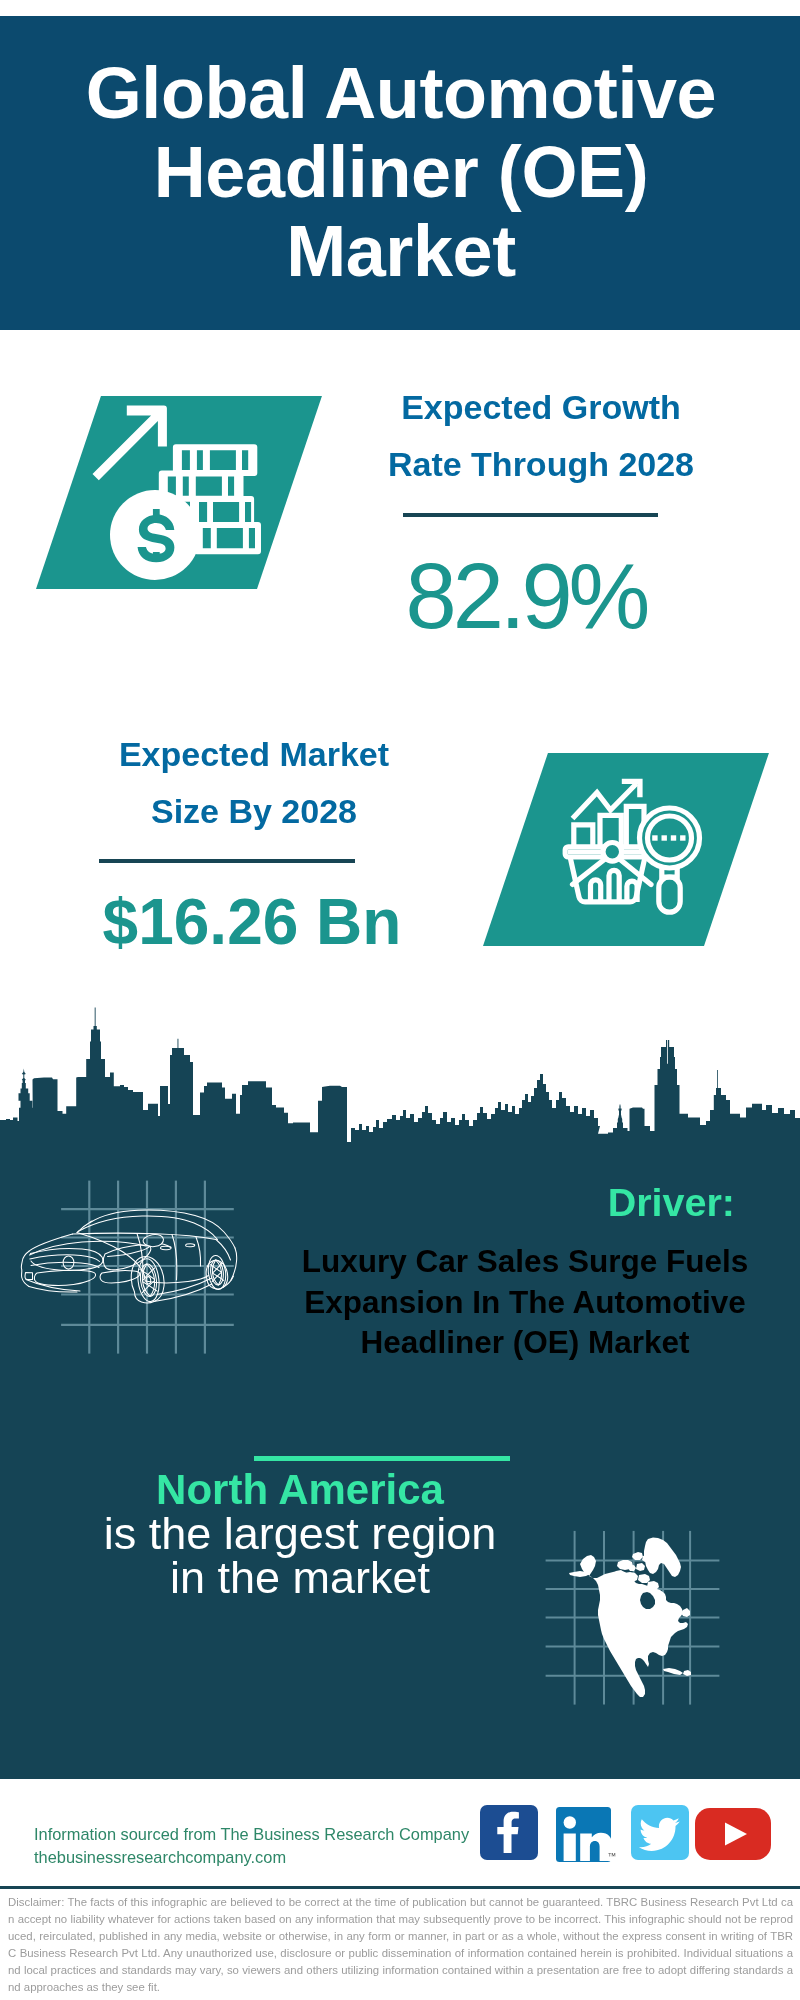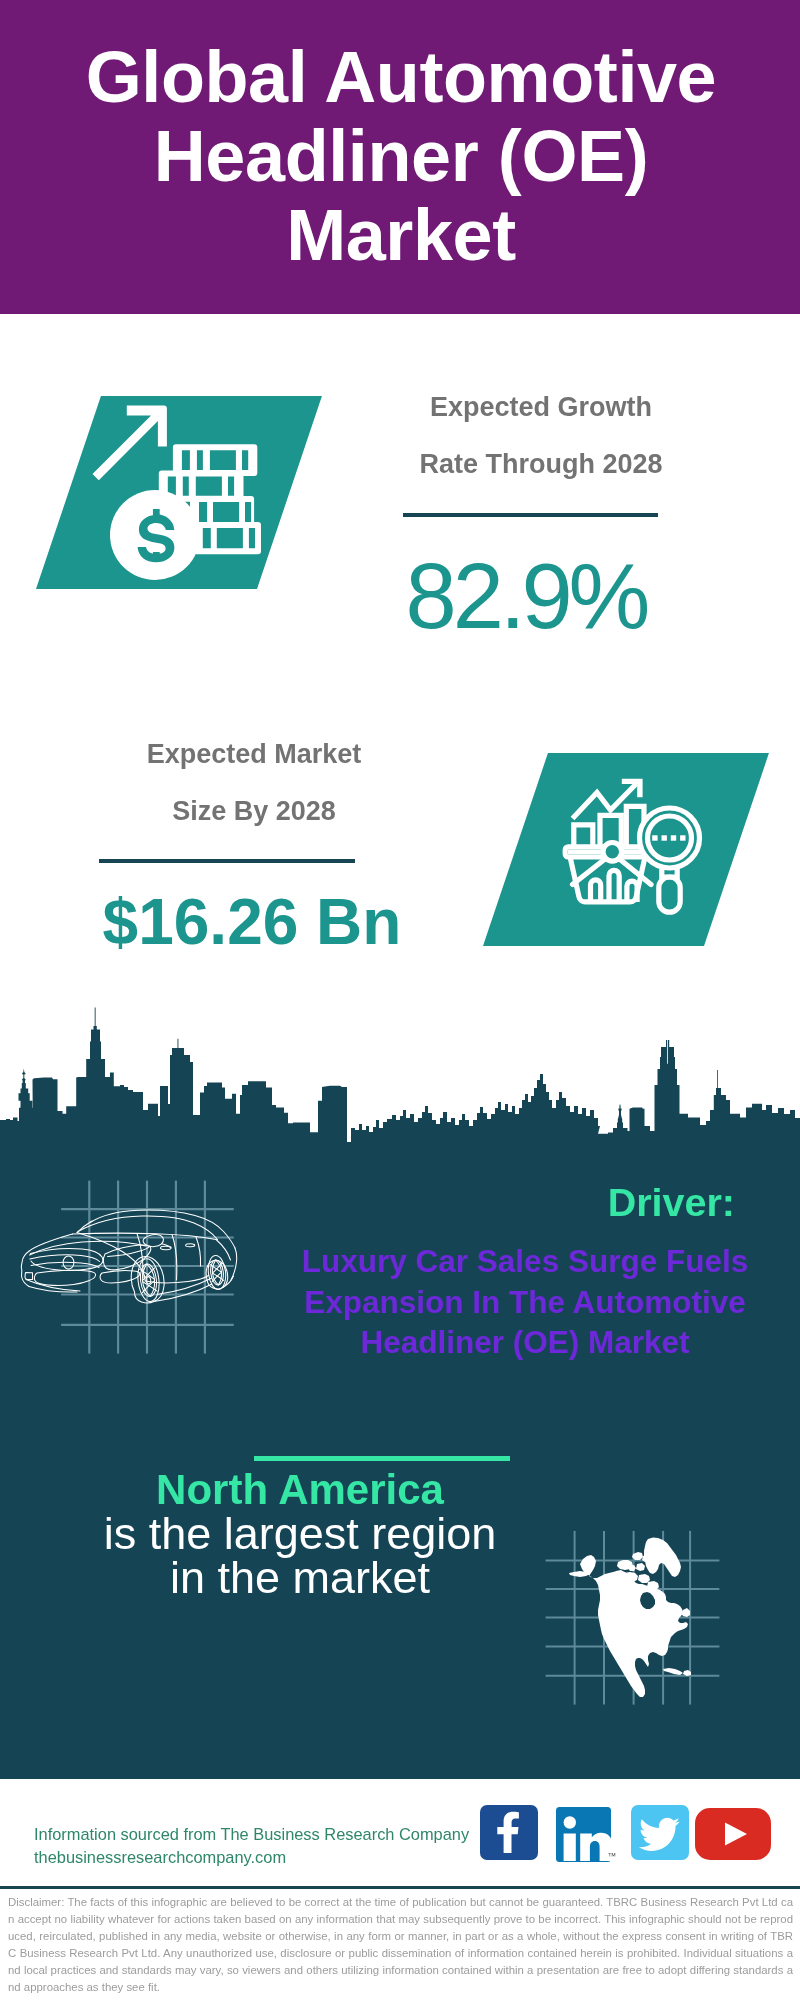--- a/index.html
+++ b/index.html
@@ -1,44 +1,44 @@
 <!DOCTYPE html>
 <html><head>
 <meta charset="utf-8">
 <style>
   html,body{margin:0;padding:0;}
   body{width:800px;height:2000px;background:#ffffff;
        font-family:"Liberation Sans",sans-serif;overflow:hidden;}
   .page{position:relative;width:800px;height:2000px;background:#fff;}
 
   
-  .hdr{position:absolute;left:0;top:0;width:800px;height:314px;background:#701a75;}
+  .hdr{position:absolute;left:0;top:16px;width:800px;height:314px;background:#0c4a6e;}
   .hdr-title{position:absolute;left:0;top:38px;width:802px;text-align:center;color:#fff;
     font-size:72px;line-height:79px;font-weight:700;letter-spacing:-0.4px;}
 
   
   .para{position:absolute;background:#1B958E;}
   .para1{left:36px;top:396px;width:221px;height:193px;
          transform:skewX(-18.6deg);transform-origin:bottom left;}
   .para2{left:483px;top:753px;width:221px;height:193px;
          transform:skewX(-18.6deg);transform-origin:bottom left;}
   .paraIcon{position:absolute;}
 
-  .statLabel{position:absolute;color:#737373;font-weight:700;
-             font-size:27px;line-height:57px;text-align:center;white-space:nowrap;}
+  .statLabel{position:absolute;color:#0369a1;font-weight:700;
+             font-size:34px;line-height:57px;text-align:center;white-space:nowrap;}
   .statRule{position:absolute;background:#174554;height:4px;}
   .statValue{position:absolute;color:#1B958E;text-align:center;}
 
   
   .darkpanel{position:absolute;left:0;top:1145px;width:800px;height:634px;background:#154455;}
   .skyline{position:absolute;left:0;top:1000px;width:800px;height:160px;}
 
   .gridbox{position:absolute;}
   .drvLabel{position:absolute;color:#35E6A4;font-weight:700;font-size:39.5px;line-height:40px;text-align:right;}
-  .drvText{position:absolute;color:#6d28d9;font-weight:700;font-size:31.5px;line-height:40.5px;text-align:center;}
+  .drvText{position:absolute;color:#000000;font-weight:700;font-size:31.5px;line-height:40.5px;text-align:center;}
   .greenRule{position:absolute;background:#35E6A4;height:5px;}
   .regionText{position:absolute;text-align:center;color:#fff;font-size:45px;line-height:44px;font-weight:400;white-space:nowrap;}
   .regionText b{color:#35E6A4;font-weight:700;font-size:42px;}
 
   
   .footer{position:absolute;left:0;top:1779px;width:800px;height:109px;background:#fff;}
   .srcText{position:absolute;left:34px;top:1811px;color:#2E8768;
            font-size:16.4px;line-height:22.5px;font-weight:400;white-space:nowrap;margin-top:12px;}
   .social{position:absolute;}
   .hr{position:absolute;left:0;top:1886px;width:800px;height:3px;background:#174554;}

